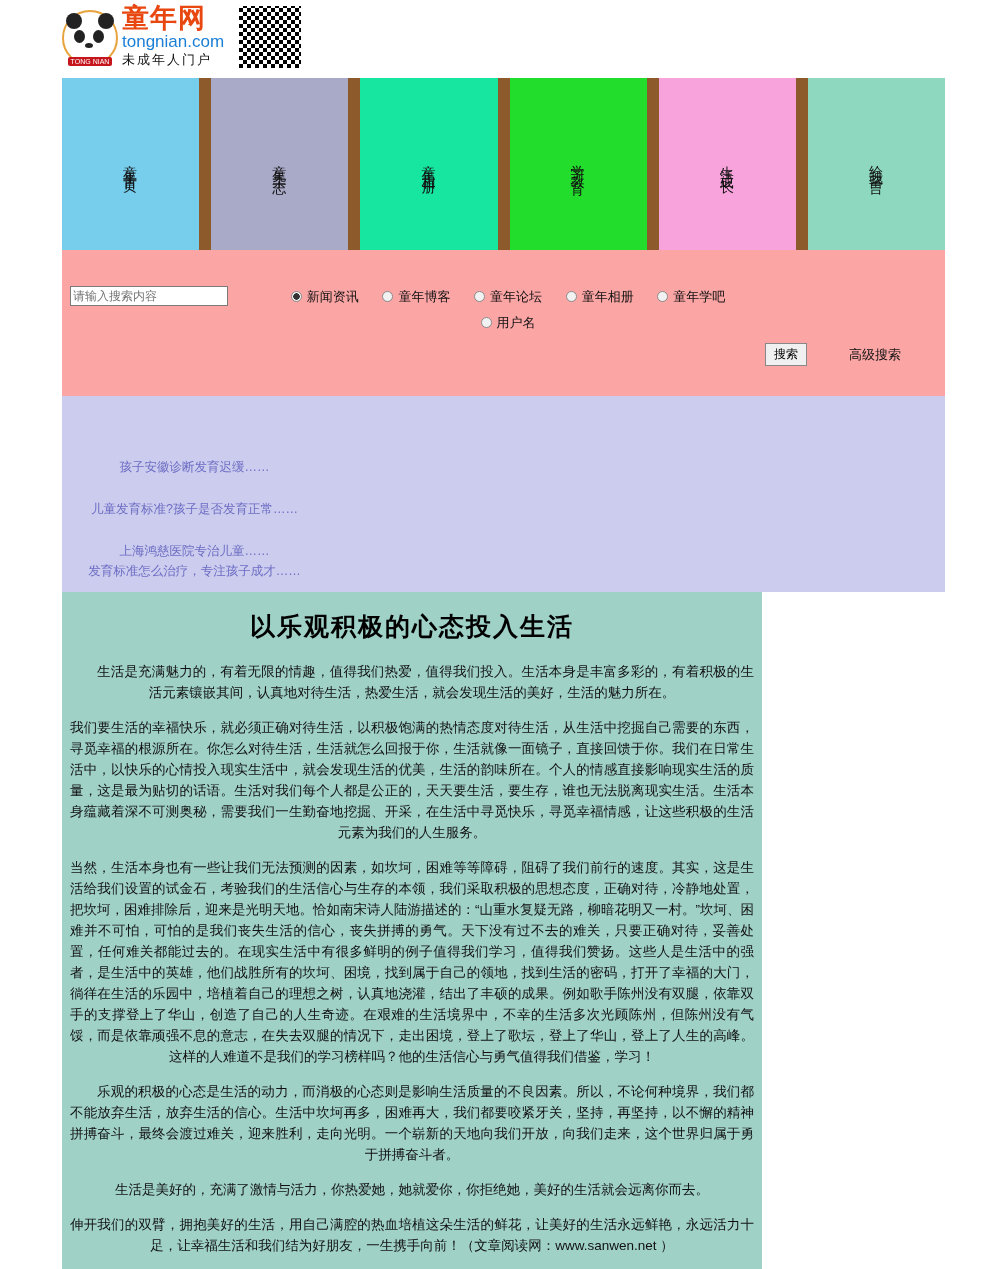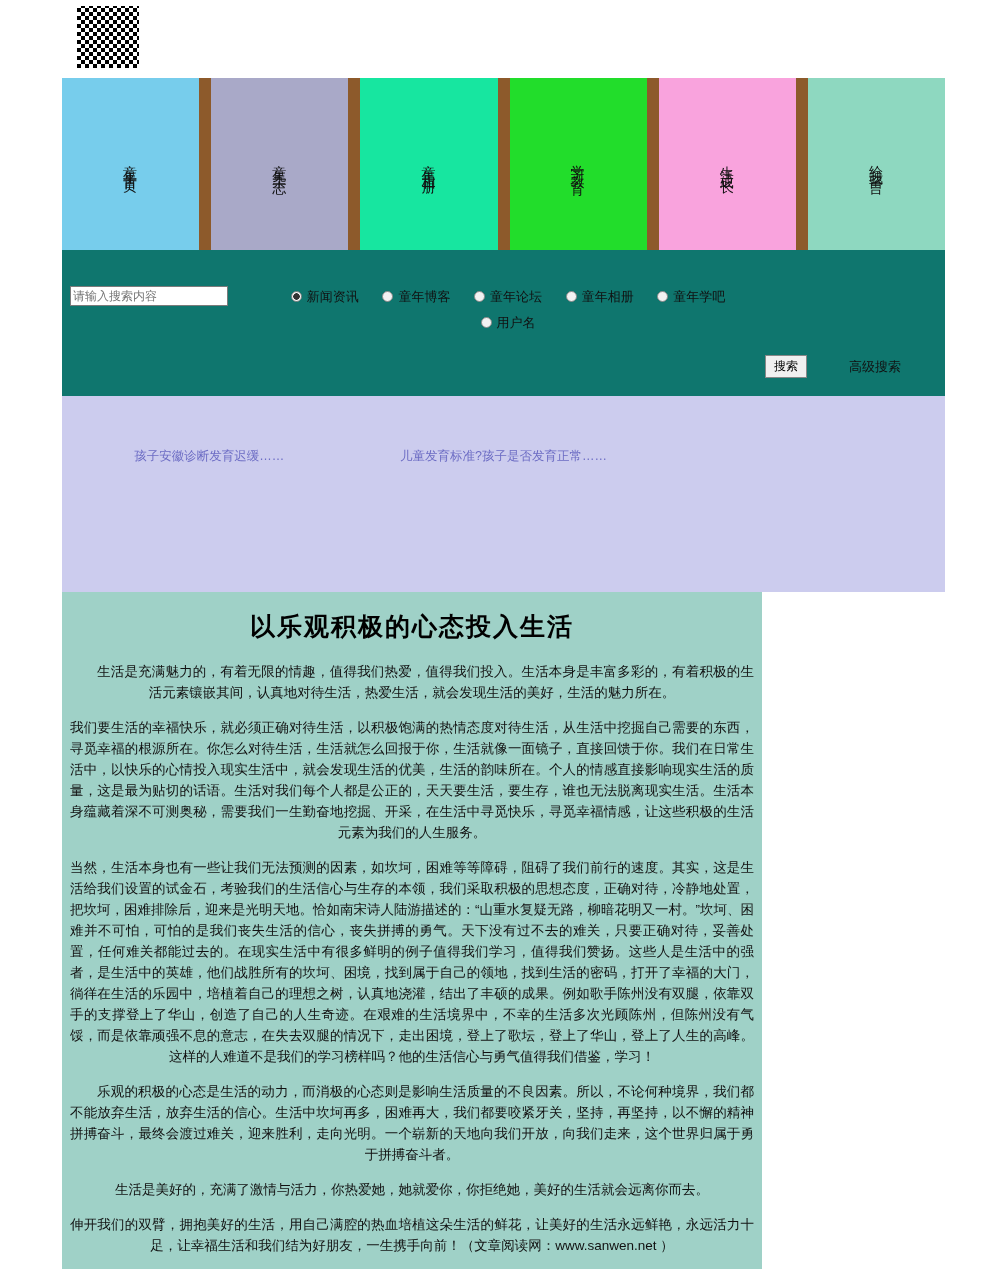--- a/index.html
+++ b/index.html
@@ -145,21 +145,21 @@
     cursor: pointer;
     user-select: none;
   }
   .nav-item:first-child { margin-left: 0; }
   .nav-item:last-child { margin-right: 0; }
 
   
   .searchbar {
     margin: 0 62px;
     width: 883px;
-    background: #0f766e;
+    background: #fca5a5;
     padding: 34px 0 60px 0;
     box-sizing: border-box;
     position: relative;
   }
   .search-row {
     display: flex;
     align-items: flex-start;
     padding-left: 8px;
   }
   .search-input {
@@ -195,21 +195,21 @@
     vertical-align: -1px;
     margin-right: 5px;
     box-sizing: border-box;
   }
   .radio-dot.on {
     background: radial-gradient(circle at 50% 50%, #333 0 3px, #f2f2f2 3.5px 100%);
   }
   .search-actions {
     position: absolute;
     right: 44px;
-    bottom: 18px;
+    bottom: 30px;
     display: flex;
     align-items: center;
   }
   .search-btn {
     font-size: 12px;
     padding: 2px 8px;
     background: #f0f0f0;
     border: 1px solid #888;
     cursor: pointer;
   }
@@ -226,20 +226,21 @@
     width: 883px;
     background: #ccccee;
     height: 196px;
     box-sizing: border-box;
     padding-top: 50px;
     display: flex;
     justify-content: space-around;
     color: #6c6cc4;
     font-size: 12.5px;
     line-height: 20px;
+    flex-direction: column;
   }
   .promo-col {
     width: 30%;
     text-align: center;
   }
 
   
   .article {
     margin: 0 62px;
     width: 700px;
@@ -273,20 +274,35 @@
     margin-top: 16px;
     letter-spacing: .3px;
   }
 </style>
 </head>
 <body>
 
 <div class="page">
 
   <div class="header">
+    <div class="logo-box">
+      <div class="panda">
+        <div class="panda-face">
+          <div class="panda-eye l"></div>
+          <div class="panda-eye r"></div>
+          <div class="panda-nose"></div>
+        </div>
+        <div class="panda-badge">TONG NIAN</div>
+      </div>
+      <div class="brand">
+        <div class="brand-cn">童年网</div>
+        <div class="brand-en">tongnian.com</div>
+        <div class="brand-sub">未成年人门户</div>
+      </div>
+    </div>
     <div class="qr"></div>
   </div>
 
   <div class="nav">
     <div class="nav-item" style="background:#77cdec">童年首页</div>
     <div class="nav-item" style="background:#a9a9c8">童年杂志</div>
     <div class="nav-item" style="background:#17e6a0">童年相册</div>
     <div class="nav-item" style="background:#22dd2b">学习教育</div>
     <div class="nav-item" style="background:#f9a3dd">生活成长</div>
     <div class="nav-item" style="background:#8ed8c0">给我留言</div>
@@ -311,20 +327,22 @@
   </div>
 
   <div class="promo">
     <div class="promo-col">
       <div>孩子安徽诊断发育迟缓……</div>
     </div>
     <div class="promo-col">
       <div>儿童发育标准?孩子是否发育正常……</div>
     </div>
     <div class="promo-col">
+      <div>上海鸿慈医院专治儿童……</div>
+      <div>发育标准怎么治疗，专注孩子成才……</div>
     </div>
   </div>
 
   <div class="article">
     <h1>以乐观积极的心态投入生活</h1>
     <p class="indent">生活是充满魅力的，有着无限的情趣，值得我们热爱，值得我们投入。生活本身是丰富多彩的，有着积极的生活元素镶嵌其间，认真地对待生活，热爱生活，就会发现生活的美好，生活的魅力所在。</p>
     <p>我们要生活的幸福快乐，就必须正确对待生活，以积极饱满的热情态度对待生活，从生活中挖掘自己需要的东西，寻觅幸福的根源所在。你怎么对待生活，生活就怎么回报于你，生活就像一面镜子，直接回馈于你。我们在日常生活中，以快乐的心情投入现实生活中，就会发现生活的优美，生活的韵味所在。个人的情感直接影响现实生活的质量，这是最为贴切的话语。生活对我们每个人都是公正的，天天要生活，要生存，谁也无法脱离现实生活。生活本身蕴藏着深不可测奥秘，需要我们一生勤奋地挖掘、开采，在生活中寻觅快乐，寻觅幸福情感，让这些积极的生活元素为我们的人生服务。</p>
     <p>当然，生活本身也有一些让我们无法预测的因素，如坎坷，困难等等障碍，阻碍了我们前行的速度。其实，这是生活给我们设置的试金石，考验我们的生活信心与生存的本领，我们采取积极的思想态度，正确对待，冷静地处置，把坎坷，困难排除后，迎来是光明天地。恰如南宋诗人陆游描述的：“山重水复疑无路，柳暗花明又一村。”坎坷、困难并不可怕，可怕的是我们丧失生活的信心，丧失拼搏的勇气。天下没有过不去的难关，只要正确对待，妥善处置，任何难关都能过去的。在现实生活中有很多鲜明的例子值得我们学习，值得我们赞扬。这些人是生活中的强者，是生活中的英雄，他们战胜所有的坎坷、困境，找到属于自己的领地，找到生活的密码，打开了幸福的大门，徜徉在生活的乐园中，培植着自己的理想之树，认真地浇灌，结出了丰硕的成果。例如歌手陈州没有双腿，依靠双手的支撑登上了华山，创造了自己的人生奇迹。在艰难的生活境界中，不幸的生活多次光顾陈州，但陈州没有气馁，而是依靠顽强不息的意志，在失去双腿的情况下，走出困境，登上了歌坛，登上了华山，登上了人生的高峰。这样的人难道不是我们的学习榜样吗？他的生活信心与勇气值得我们借鉴，学习！</p>
     <p class="indent">乐观的积极的心态是生活的动力，而消极的心态则是影响生活质量的不良因素。所以，不论何种境界，我们都不能放弃生活，放弃生活的信心。生活中坎坷再多，困难再大，我们都要咬紧牙关，坚持，再坚持，以不懈的精神拼搏奋斗，最终会渡过难关，迎来胜利，走向光明。一个崭新的天地向我们开放，向我们走来，这个世界归属于勇于拼搏奋斗者。</p>
     <p class="center">生活是美好的，充满了激情与活力，你热爱她，她就爱你，你拒绝她，美好的生活就会远离你而去。</p>

